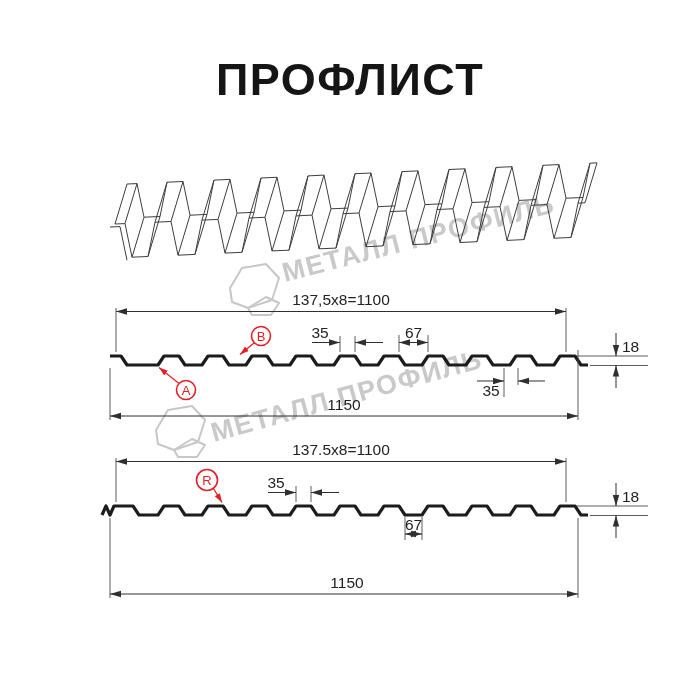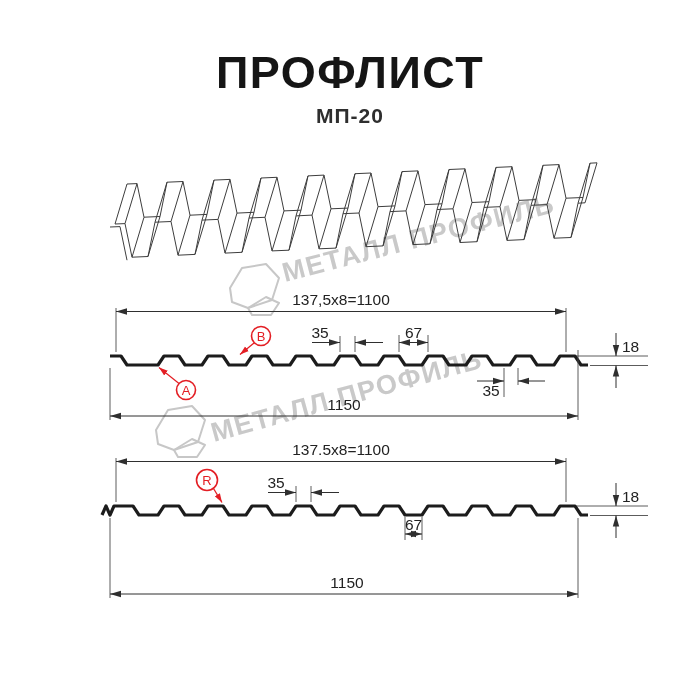--- a/index.html
+++ b/index.html
@@ -1,18 +1,18 @@
 <!DOCTYPE html>
 <html><head>
 <meta charset="utf-8">
 <style>
   html,body{margin:0;padding:0;background:#fff;}
   .page{position:relative;width:700px;height:700px;background:#fff;overflow:hidden;
         font-family:"Liberation Sans",sans-serif;}
-  .hdr{position:absolute;left:0;top:50px;width:700px;text-align:center;}
+  .hdr{position:absolute;left:0;top:57px;width:700px;text-align:center;}
   .title{font-size:45px;font-weight:800;letter-spacing:1.5px;color:#151515;line-height:1;}
   .subtitle{margin-top:9px;font-size:21px;font-weight:600;letter-spacing:1px;color:#2e2e2e;}
   .ftr{position:absolute;left:0;top:622px;width:700px;text-align:center;
        font-size:17.5px;font-weight:500;letter-spacing:0.4px;color:#333;}
   svg{position:absolute;left:0;top:0;}
   .thick{fill:none;stroke:#1c1c1c;stroke-width:3.2;stroke-linejoin:round;}
   .ext{stroke:#4a4a4a;stroke-width:0.9;fill:none;}
   .dim{stroke:#2f2f2f;stroke-width:1;fill:none;}
   .dimtxt{font-family:"Liberation Sans",sans-serif;font-size:15.5px;fill:#222;}
   .mid{text-anchor:middle;}
@@ -24,21 +24,20 @@
   .rl-txt{font-family:"Liberation Sans",sans-serif;font-size:13px;fill:#e31e24;text-anchor:middle;}
   .rl-lead{stroke:#e31e24;stroke-width:1.3;fill:none;}
 </style>
 </head>
 <body>
 
 <div class="page">
 
   <div class="hdr">
     <div class="title">ПРОФЛИСТ</div>
-    <div class="subtitle">МП-20</div>
   </div>
 
   <svg id="dwg" width="700" height="700" viewBox="0 0 700 700">
     <defs>
       <marker id="arB" viewBox="0 0 12 8" refX="11" refY="4" markerWidth="12" markerHeight="8" markerUnits="userSpaceOnUse" orient="auto-start-reverse">
         <path d="M0,0.8 L11,4 L0,7.2 Z" fill="#2f2f2f"></path>
       </marker>
       <marker id="arR" viewBox="0 0 10 8" refX="9" refY="4" markerWidth="10" markerHeight="8" markerUnits="userSpaceOnUse" orient="auto-start-reverse">
         <path d="M0,1 L9,4 L0,7 Z" fill="#e31e24"></path>
       </marker>

